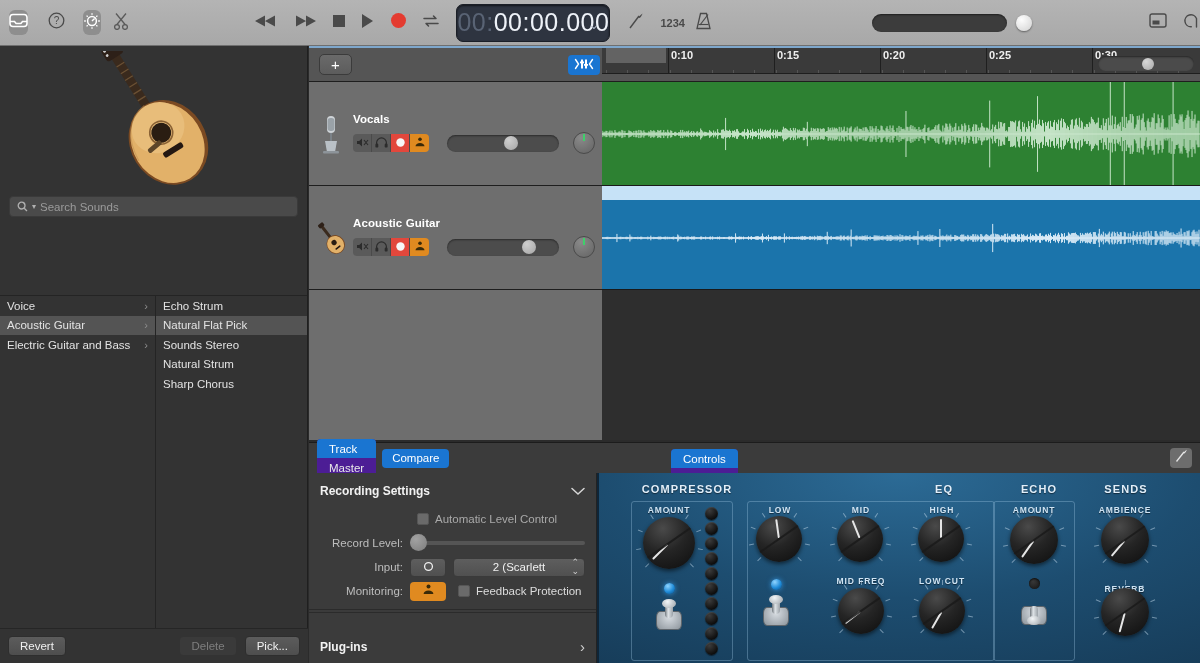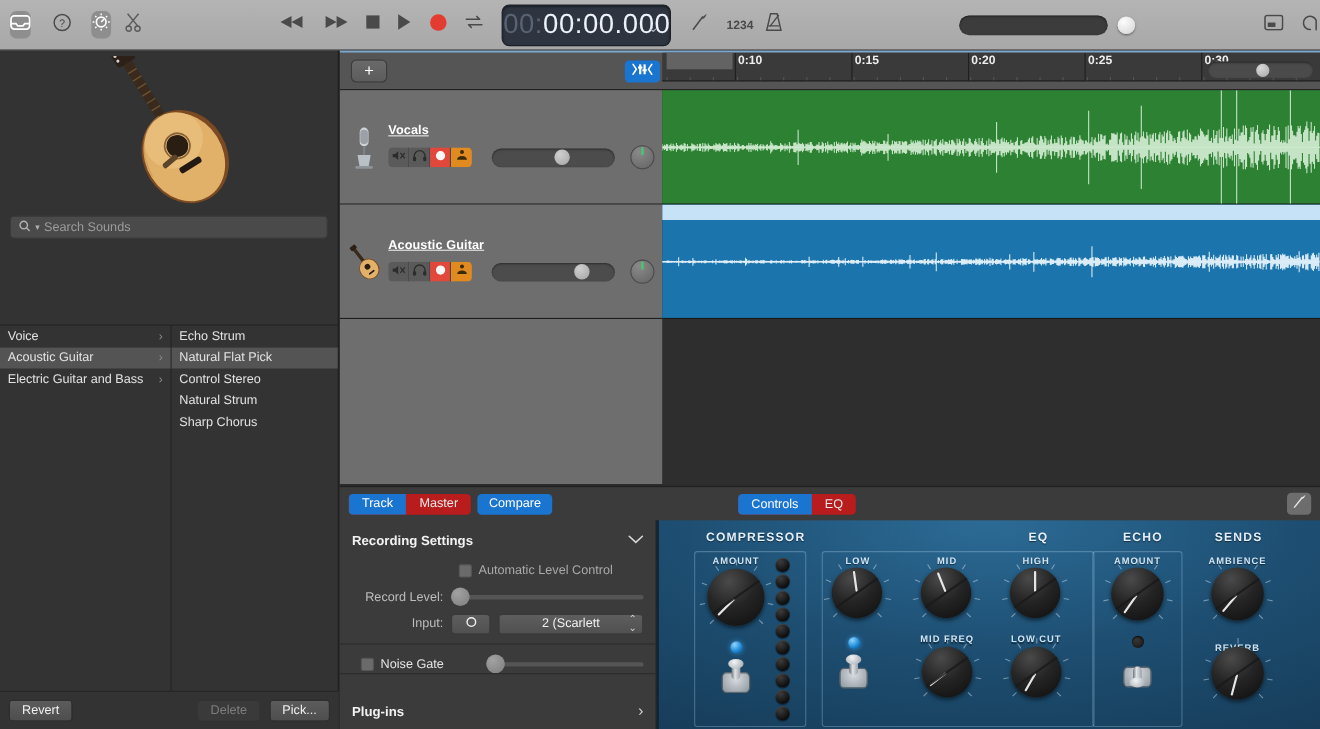--- a/index.html
+++ b/index.html
@@ -122,21 +122,21 @@
   .ruler-tick { position: absolute; top: 0; width: 1px; height: 34px; background: #1f1f1f; }
   .ruler-sub { position: absolute; top: 22px; width: 1px; height: 6px; background: #555; }
   .ruler-lbl { position: absolute; top: 1px; font-size: 11px; color: #efefef; font-weight: bold; padding-left: 3px; }
   .zoom-slider {
     position: absolute; right: 6px; top: 8px; width: 96px; height: 15px;
     border-radius: 8px; background: #4b4b4b; box-shadow: inset 0 1px 2px rgba(0,0,0,.5);
   }
   .zoom-knob { position: absolute; left: 44px; top: 1.5px; width: 12px; height: 12px;
                border-radius: 50%; background: radial-gradient(circle at 35% 30%, #d8d8d8, #a8a8a8); }
 
-  .track-row { position: absolute; left: 0; right: 0; display: flex; text-decoration: underline; }
+  .track-row { position: absolute; left: 0; right: 0; display: flex; }
   .track-head {
     width: 293px; background: #6e6e6e; border-bottom: 1px solid #1e1e1e;
     position: relative; display: flex; align-items: center;
   }
   .track-icon { width: 44px; display: flex; align-items: center; justify-content: center; }
   .track-body { flex: 1; padding-right: 6px; }
   .track-name { font-size: 11.5px; color: #ffffff; margin-bottom: 7px; font-weight: bold; letter-spacing: .1px; }
   .track-ctl-row { display: flex; align-items: center; gap: 0; }
   .mini-grp { display: flex; border-radius: 4px; overflow: hidden; }
   .mini {
@@ -171,21 +171,21 @@
 
   
   .editor {
     position: absolute; left: 309px; top: 442px; right: 0; bottom: 0;
     background: #3b3b3b; border-top: 1px solid #1c1c1c;
   }
   .editor-bar {
     height: 30px; background: #3b3b3b; display: flex; align-items: center;
     padding: 0 8px; gap: 6px; position: relative;
   }
-  .seg { display: flex; border-radius: 4px; overflow: hidden; background: #b91c1c; }
+  .seg { display: flex; border-radius: 4px; overflow: hidden; background: #4c1d95; flex-direction: column; }
   .seg-item { height: 19px; padding: 0 12px; font-size: 11.5px; color: #e9e9e9;
               display: flex; align-items: center; }
   .seg-item.on { background: #1a75d1; color: #fff; }
   .pill { height: 19px; padding: 0 10px; border-radius: 4px; background: #1a75d1;
           color: #fff; font-size: 11.5px; display: flex; align-items: center; }
   .seg-center { position: absolute; left: 362px; top: 6px; }
   .edit-pen { position: absolute; right: 8px; top: 5px; width: 22px; height: 20px;
               border-radius: 4px; background: #6d6d6d; display:flex; align-items:center; justify-content:center; }
 
   .editor-main { position: absolute; top: 30px; left: 0; right: 0; bottom: 0; display: flex; }
@@ -437,21 +437,21 @@
         </div>
       </div>
       <div class="lib-col-right">
         <div class="lib-row">
           <span>Echo Strum</span>
           </div>
         <div class="lib-row sel">
           <span>Natural Flat Pick</span>
           </div>
         <div class="lib-row">
-          <span>Control Stereo</span>
+          <span>Sounds Stereo</span>
           </div>
         <div class="lib-row">
           <span>Natural Strum</span>
           </div>
         <div class="lib-row">
           <span>Sharp Chorus</span>
           </div>
       </div>
     </div>
 
@@ -717,30 +717,36 @@
                   <circle cx="5.5" cy="5.5" r="3.9" fill="none" stroke="#f0f0f0" stroke-width="1.3"></circle>
                 </svg>
             </span>
           </div>
           <div class="sel-box" style="flex:1; margin-left:7px;">
             <span>2  (Scarlett</span>
             <span class="sel-arrows">⌃<br>⌄</span>
           </div>
         </div>
 
+        <div class="rp-row">
+          <span class="rp-label" style="width:90px;">Monitoring:</span>
+          <div class="mon-btn">
+            <span>
+              <svg width="13" height="12" viewBox="0 0 13 12">
+                  <circle cx="6.5" cy="2.6" r="2" fill="#3a2a08"></circle>
+                  <path d="M1.6 10c0-2.2 2.2-3.6 4.9-3.6S11.4 7.8 11.4 10z" fill="#3a2a08"></path>
+                </svg>
+            </span>
+          </div>
+          <span class="cb" style="margin-left:12px;"></span>
+          <span style="color:#dcdcdc;">Feedback Protection</span>
+        </div>
 
         <div class="divider"></div>
 
-        <div class="rp-row">
-          <span class="cb" style="margin-left:8px;"></span>
-          <span style="color:#e4e4e4; width:80px;">Noise Gate</span>
-          <div class="rp-slider" style="margin-left:16px;">
-            <div class="rp-sknob" style="left:0px;"></div>
-          </div>
-        </div>
 
         <div class="rp-foot">
           <div class="divider" style="margin:0 0 0 0;"></div>
           <div class="rp-head" style="padding:8px 11px 9px 11px;margin-top:18px;">
             <span class="rp-title">Plug-ins</span>
             <span style="color:#cfcfcf;font-size:15px;line-height:1;">›</span>
           </div>
         </div>
       </div>
 

